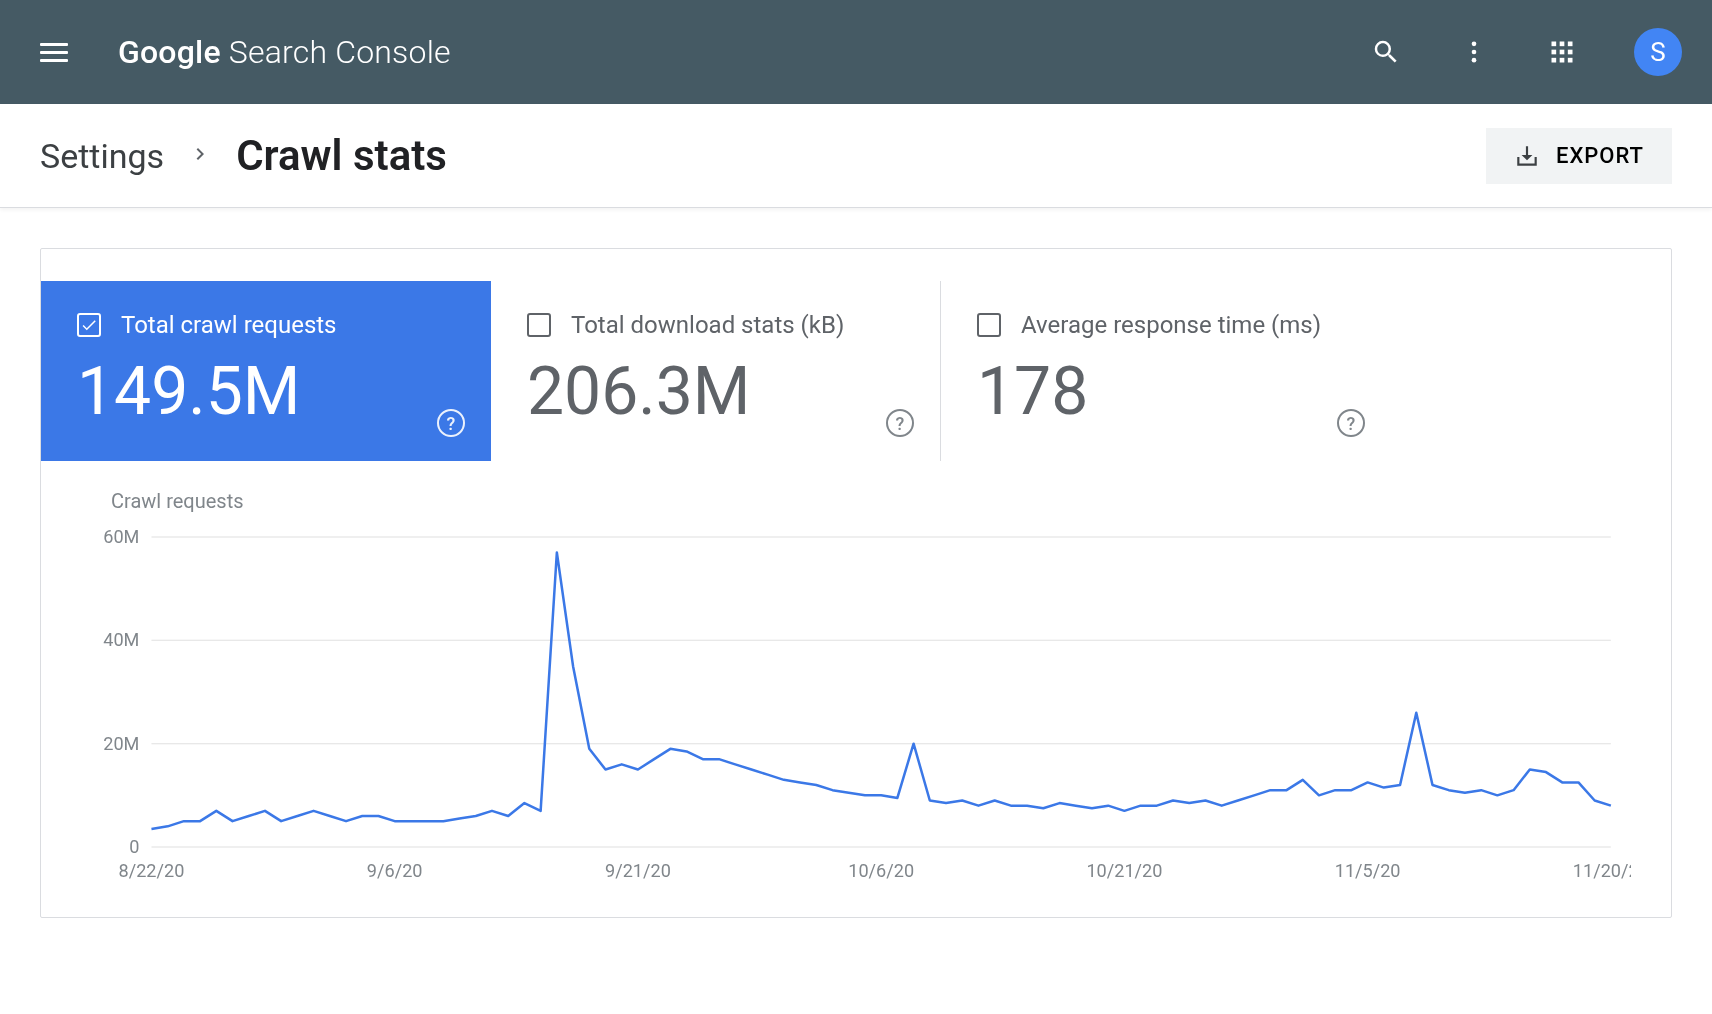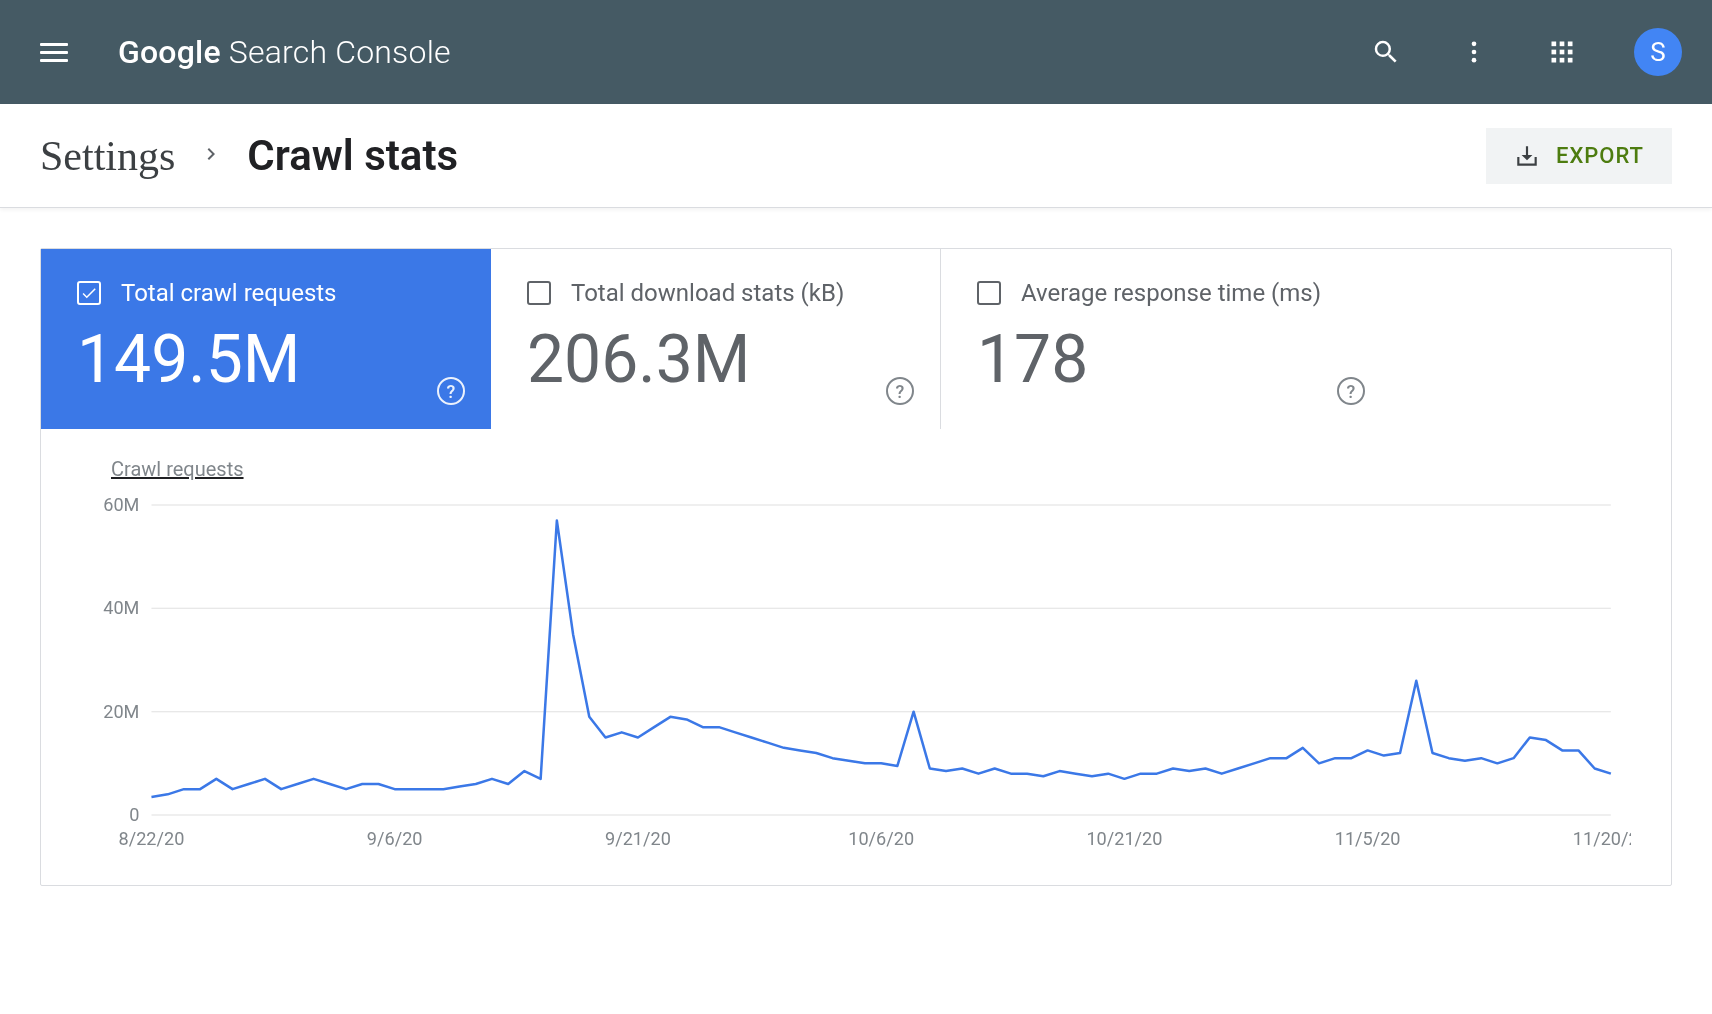--- a/index.html
+++ b/index.html
@@ -39,46 +39,47 @@
   }
   
   .subheader {
     height: 104px;
     display: flex;
     align-items: center;
     padding: 0 40px;
     border-bottom: 1px solid #dadce0;
     box-shadow: 0 2px 4px rgba(0,0,0,0.05);
   }
-  .crumb-settings { font-size: 42px; color:#3c4043; font-weight:400;font-family:Liberation Serif, serif; }
+  .crumb-settings { font-size: 34px; color:#3c4043; font-weight:400; }
   .crumb-sep { margin: 0 24px; color:#5f6368; }
   .crumb-current { font-size: 42px; font-weight: 600; color:#202124; }
   .sub-spacer { flex:1; }
   .export-btn {
     display:flex; align-items:center;
     background:#f1f3f4; height: 56px; padding: 0 28px;
-    color:#4d7c0f; font-size: 22px; letter-spacing: 1px; font-weight: 500;
+    color:#000000; font-size: 22px; letter-spacing: 1px; font-weight: 500;
     cursor:pointer;
   }
   .export-btn svg { margin-right: 16px; fill:#3c4043; }
   
   .content { padding: 40px; }
   .card {
     background:#fff;
     border: 1px solid #dadce0;
     border-radius: 2px;
   }
   .metrics { display:flex; }
   .metric {
     width: 450px;
     height: 180px;
     padding: 30px 36px 20px 36px;
     border-right: 1px solid #dadce0;
     position: relative;
     cursor: pointer;
+    margin-top: 32px;
   }
   .metric.selected { background:#3b78e7; color:#fff; border-right:none; }
   .metric.last { border-right:none; }
   .metric-top { display:flex; align-items:center; margin-bottom: 14px; }
   .chk {
     width: 24px; height:24px; border: 2.5px solid #5f6368; border-radius: 3px;
     margin-right: 20px; display:flex; align-items:center; justify-content:center;
   }
   .metric.selected .chk { border-color:#fff; background:transparent; }
   .chk svg { width:18px; height:18px; fill:#fff; display:none; }
@@ -90,21 +91,21 @@
   .metric-help {
     position:absolute; right: 26px; bottom: 24px;
     width: 28px; height: 28px; border: 2px solid; border-radius: 50%;
     display:flex; align-items:center; justify-content:center;
     font-size: 18px; font-weight: 500;
   }
   .metric.selected .metric-help { color:#fff; border-color:#fff; opacity:0.9; }
   .metric:not(.selected) .metric-help { color:#80868b; border-color:#80868b; }
 
   
-  .chart-area { padding: 20px 40px 30px 40px; text-decoration: underline; }
+  .chart-area { padding: 20px 40px 30px 40px; }
   .chart-title { font-size: 20px; color:#80868b; margin: 8px 0 14px 30px; }
   .chart-svg { width: 100%; height: 360px; display:block; }
   .gridline { stroke:#e0e0e0; stroke-width:1; }
   .axis-label { font-size: 18px; fill:#80868b; }
   .line-path { fill:none; stroke:#3b78e7; stroke-width:2.5; stroke-linejoin:round; }
 </style>
 </head>
 <body>
 
 <div class="header">

